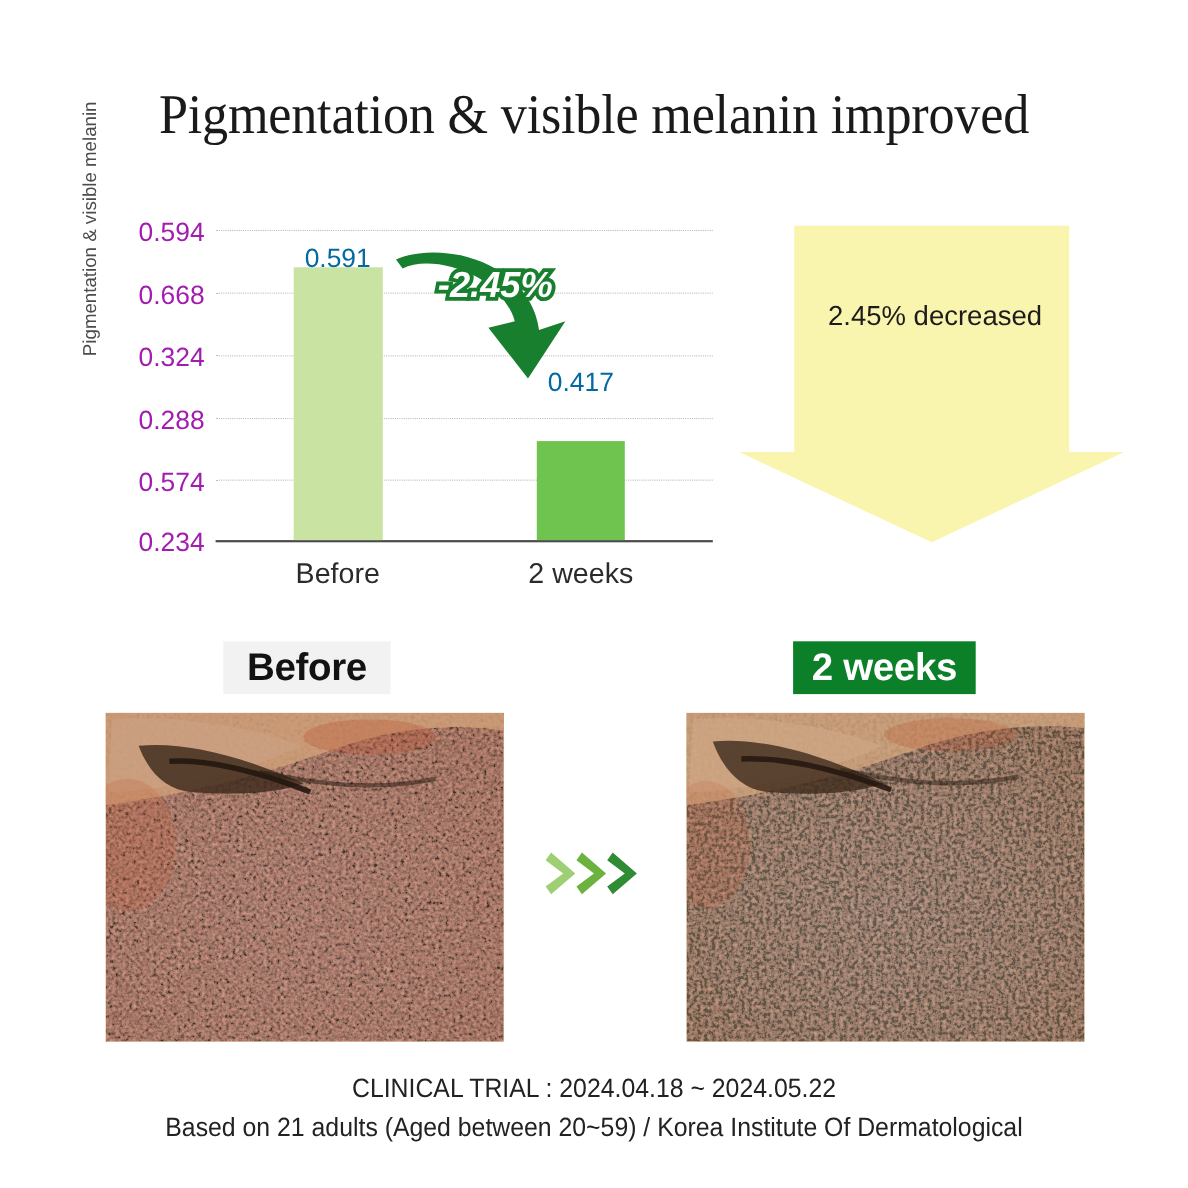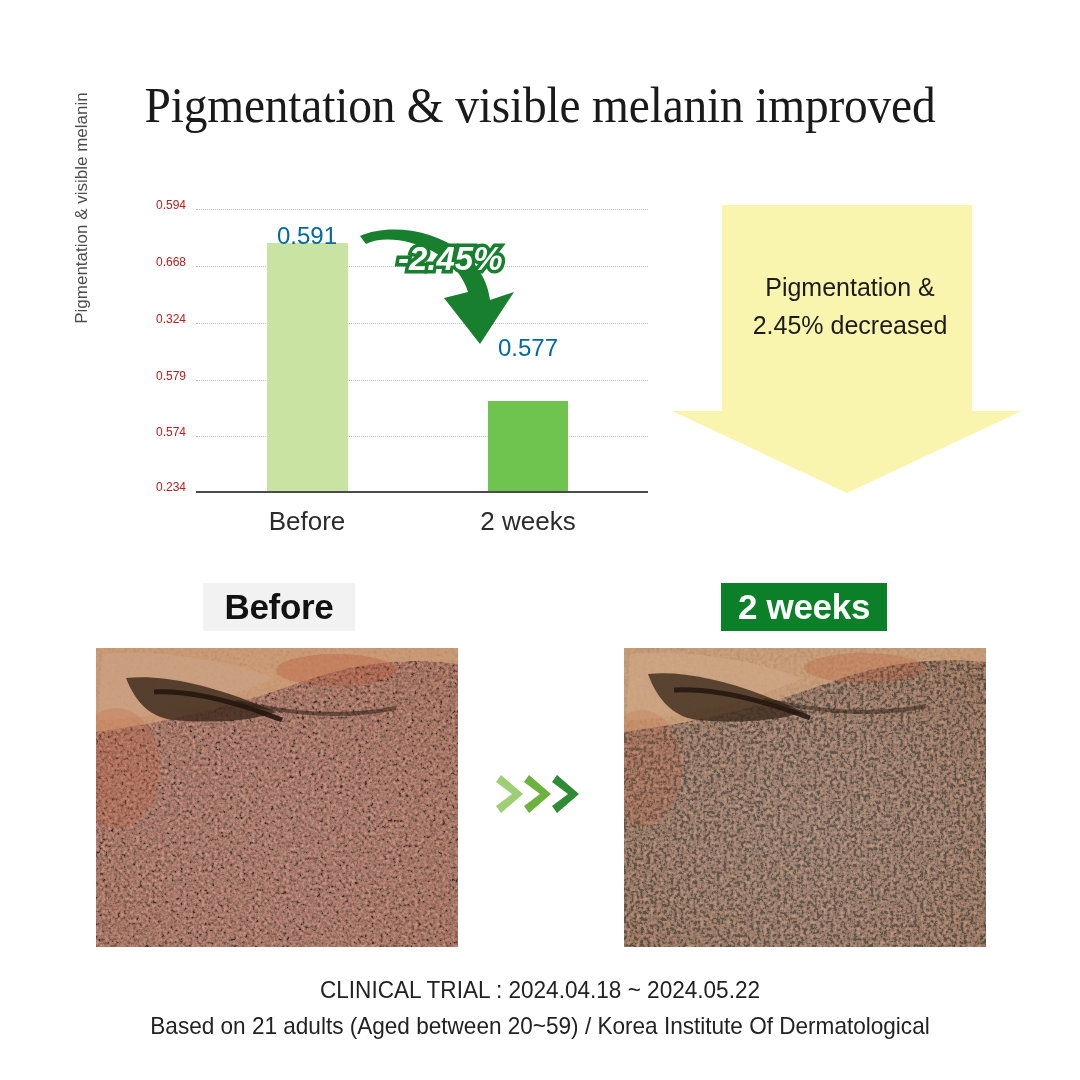--- a/index.html
+++ b/index.html
@@ -32,21 +32,21 @@
     position:absolute;left:-68px;top:198px;width:300px;
     font-size:17px;color:#4c4c4c;
     transform:rotate(-90deg);
     transform-origin:center center;
     text-align:center;
     white-space:nowrap;
   }
   .ytick{
     position:absolute;left:120px;width:66px;
     text-align:right;
-    font-size:12px;color:#b91c1c;
+    font-size:24px;color:#a21caf;
     font-weight:400;
   }
   .gridline{
     position:absolute;left:196px;width:452px;height:0;
     border-top:1.5px dotted #bdbdbd;
   }
   .axisline{
     position:absolute;left:196px;width:452px;height:0;
     border-top:2.5px solid #4a4a4a;
   }
@@ -136,29 +136,29 @@
     <div class="gridline" style="top:209px"></div>
     <div class="gridline" style="top:266px"></div>
     <div class="gridline" style="top:323px"></div>
     <div class="gridline" style="top:380px"></div>
     <div class="gridline" style="top:436px"></div>
     <div class="axisline" style="top:491px"></div>
 
     <div class="ytick" style="top:198px">0.594</div>
     <div class="ytick" style="top:255px">0.668</div>
     <div class="ytick" style="top:312px">0.324</div>
-    <div class="ytick" style="top:369px">0.579</div>
+    <div class="ytick" style="top:369px">0.288</div>
     <div class="ytick" style="top:425px">0.574</div>
     <div class="ytick" style="top:480px">0.234</div>
 
     <div class="bar" id="bar0" style="left: 267px; width: 81px; top: 242.84px; height: 248.16px; background: rgb(201, 227, 163);"></div>
     <div class="bar" id="bar1" style="left: 488px; width: 80px; top: 400.76px; height: 90.24px; background: rgb(111, 195, 79);"></div>
 
     <div class="barlabel" style="left:237px;top:222px;width:140px">0.591</div>
-    <div class="barlabel" style="left:458px;top:334px;width:140px">0.577</div>
+    <div class="barlabel" style="left:458px;top:334px;width:140px">0.417</div>
 
     <div class="xlabel" style="left:237px;top:506px;width:140px">Before</div>
     <div class="xlabel" style="left:458px;top:506px;width:140px">2 weeks</div>
 
     <div class="green-arrow">
       <svg viewBox="0 0 180 130" xmlns="http://www.w3.org/2000/svg">
         <path d="M8 14
                  C 34 2, 80 6, 110 30
                  C 128 44, 136 62, 138 78
                  L 162 70
@@ -175,21 +175,20 @@
       <div class="pct-fill">-2.45%</div>
     </div>
   </div>
 
   <div class="callout">
     <svg viewBox="0 0 380 295" xmlns="http://www.w3.org/2000/svg" style="width:380px;height:295px;display:block">
       <path d="M62 0 L312 0 L312 206 L362 206 L187 288 L12 206 L62 206 Z" fill="#faf5ae"></path>
     </svg>
   </div>
   <div class="callout-text">
-    <div>Pigmentation &amp;</div>
     <div>2.45% decreased</div>
   </div>
 
   <div class="badge badge-before">Before</div>
   <div class="badge badge-after">2 weeks</div>
 
   <div class="photo photo-left">
     <svg class="skin-base" viewBox="0 0 362 299" preserveAspectRatio="none" xmlns="http://www.w3.org/2000/svg">
       <defs>
         <radialGradient id="sk1" cx="48%" cy="62%" r="85%">

